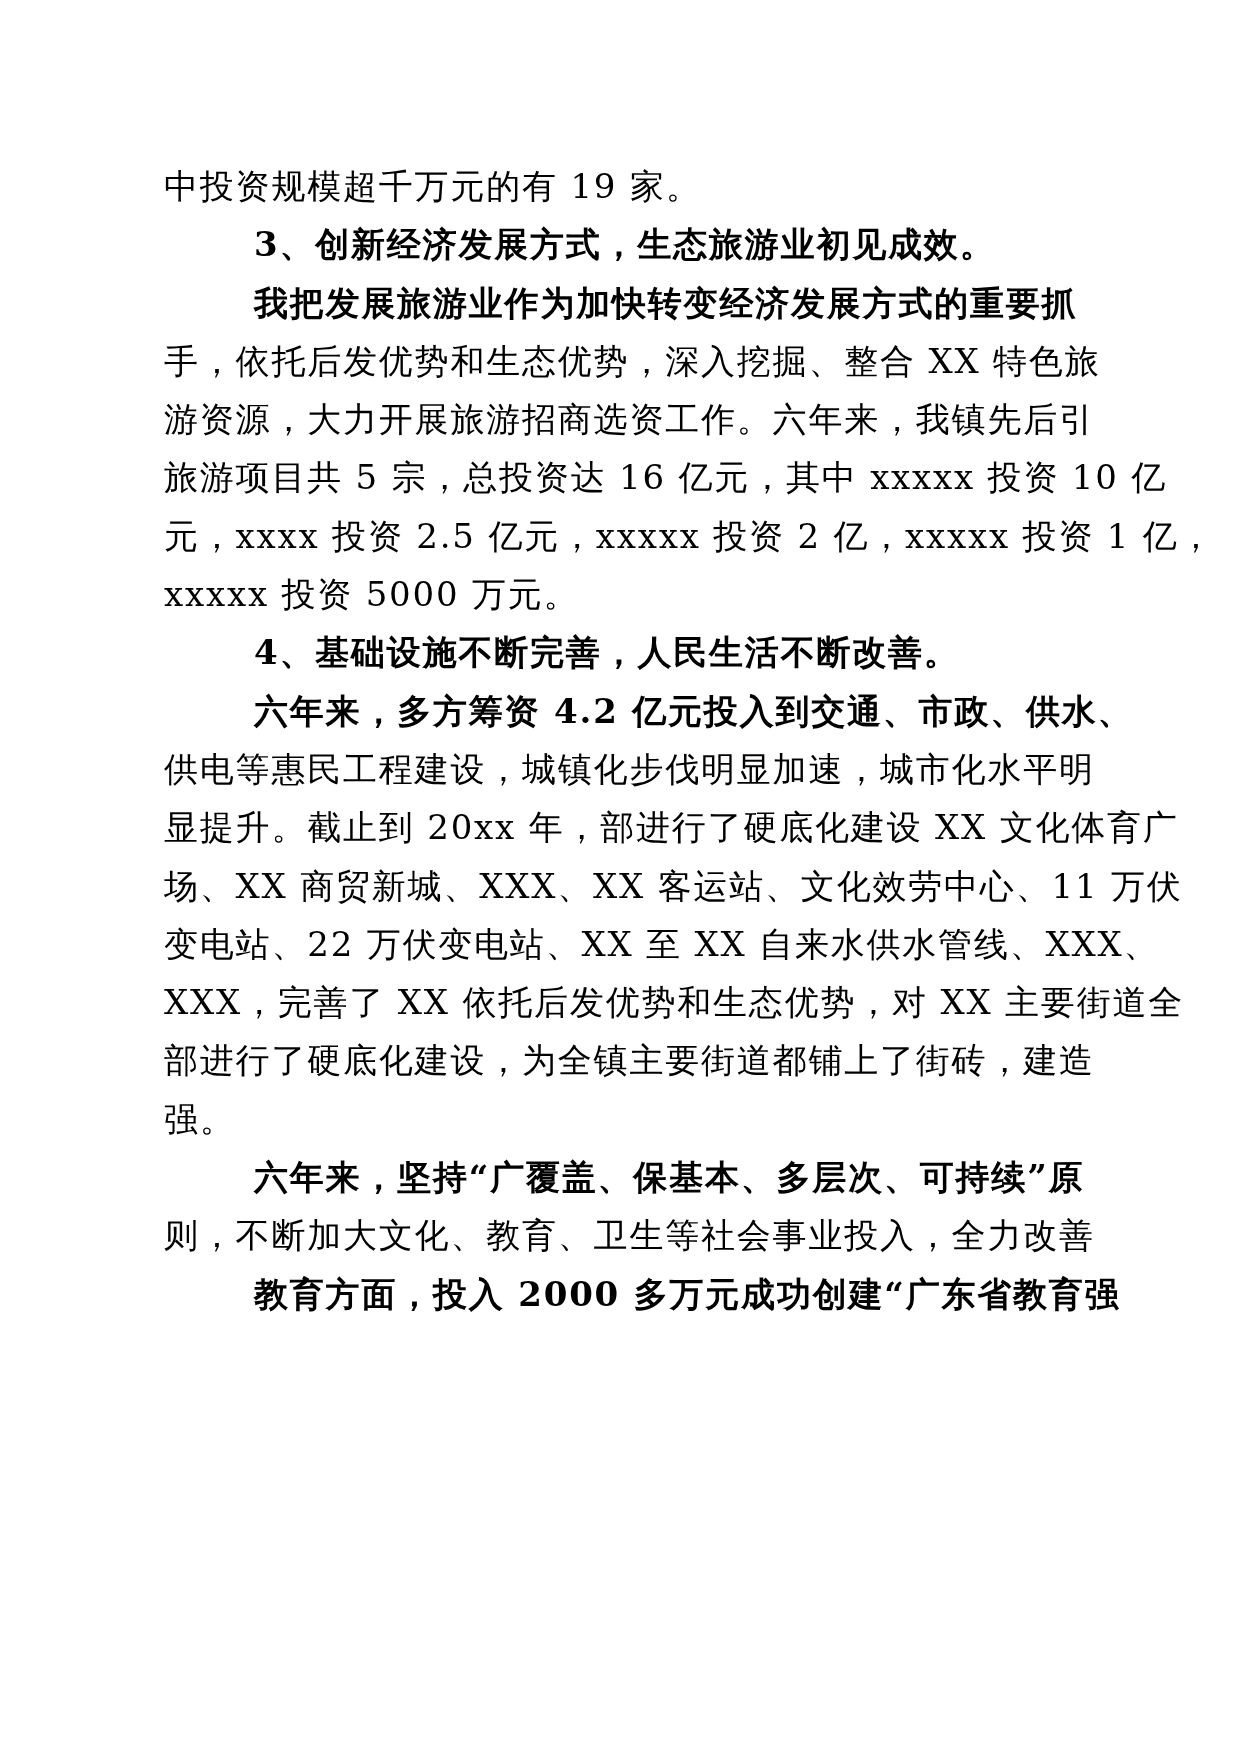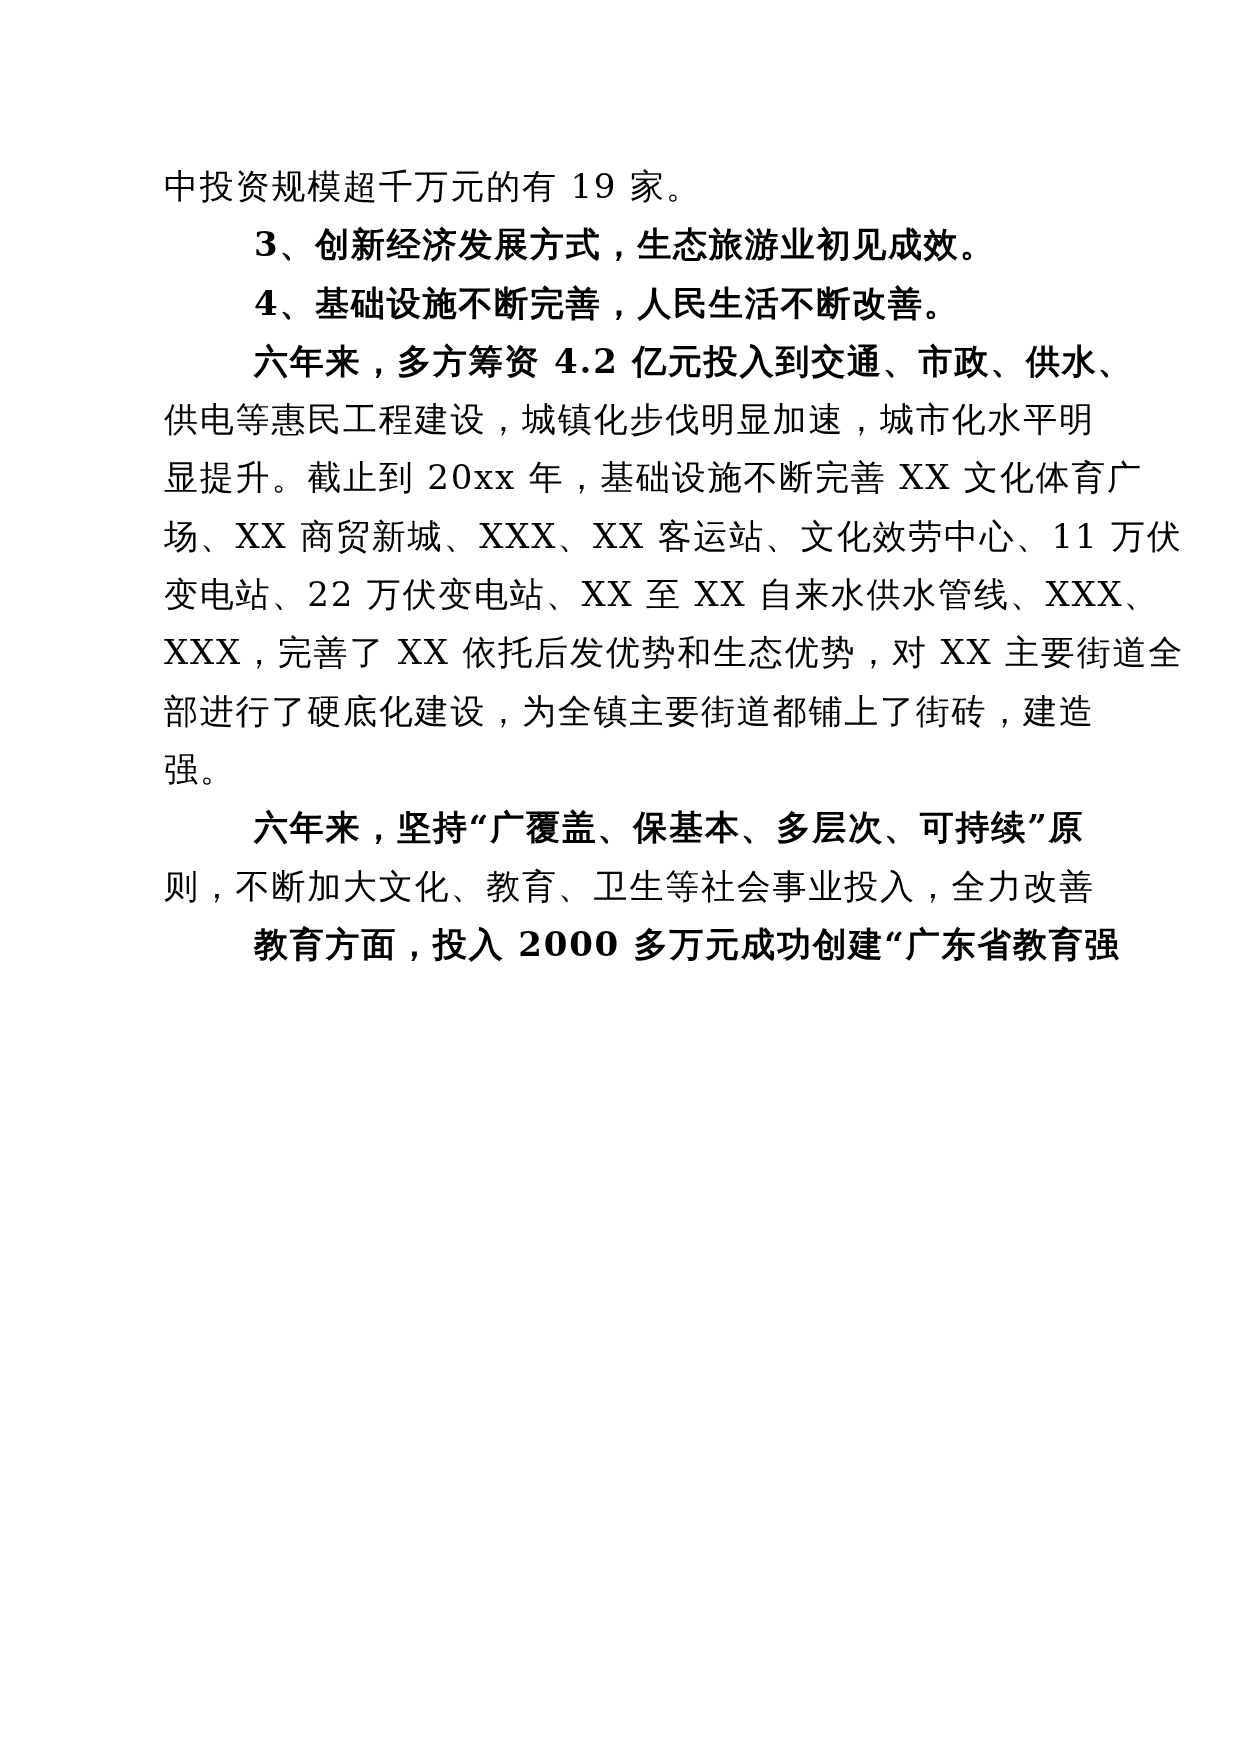--- a/index.html
+++ b/index.html
@@ -41,26 +41,34 @@
 
 <div class="page">
   <div class="text-block" id="doc-body">
       <div class="paragraph">
         <div class="line">中投资规模超千万元的有 19 家。</div>
       </div>
       <div class="paragraph">
         <div class="line indent">3、创新经济发展方式，生态旅游业初见成效。</div>
       </div>
       <div class="paragraph">
+        <div class="line indent">我把发展旅游业作为加快转变经济发展方式的重要抓</div>
+        <div class="line">手，依托后发优势和生态优势，深入挖掘、整合 XX 特色旅</div>
+        <div class="line">游资源，大力开展旅游招商选资工作。六年来，我镇先后引</div>
+        <div class="line">旅游项目共 5 宗，总投资达 16 亿元，其中 xxxxx 投资 10 亿</div>
+        <div class="line">元，xxxx 投资 2.5 亿元，xxxxx 投资 2 亿，xxxxx 投资 1 亿，</div>
+        <div class="line">xxxxx 投资 5000 万元。</div>
+      </div>
+      <div class="paragraph">
         <div class="line indent">4、基础设施不断完善，人民生活不断改善。</div>
       </div>
       <div class="paragraph">
         <div class="line indent">六年来，多方筹资 4.2 亿元投入到交通、市政、供水、</div>
         <div class="line">供电等惠民工程建设，城镇化步伐明显加速，城市化水平明</div>
-        <div class="line">显提升。截止到 20xx 年，基础设施不断完善 XX 文化体育广</div>
+        <div class="line">显提升。截止到 20xx 年，部进行了硬底化建设 XX 文化体育广</div>
         <div class="line">场、XX 商贸新城、XXX、XX 客运站、文化效劳中心、11 万伏</div>
         <div class="line">变电站、22 万伏变电站、XX 至 XX 自来水供水管线、XXX、</div>
         <div class="line">XXX，完善了 XX 依托后发优势和生态优势，对 XX 主要街道全</div>
         <div class="line">部进行了硬底化建设，为全镇主要街道都铺上了街砖，建造</div>
       </div>
       <div class="paragraph">
         <div class="line">强。</div>
       </div>
       <div class="paragraph">
         <div class="line indent">六年来，坚持“广覆盖、保基本、多层次、可持续”原</div>

